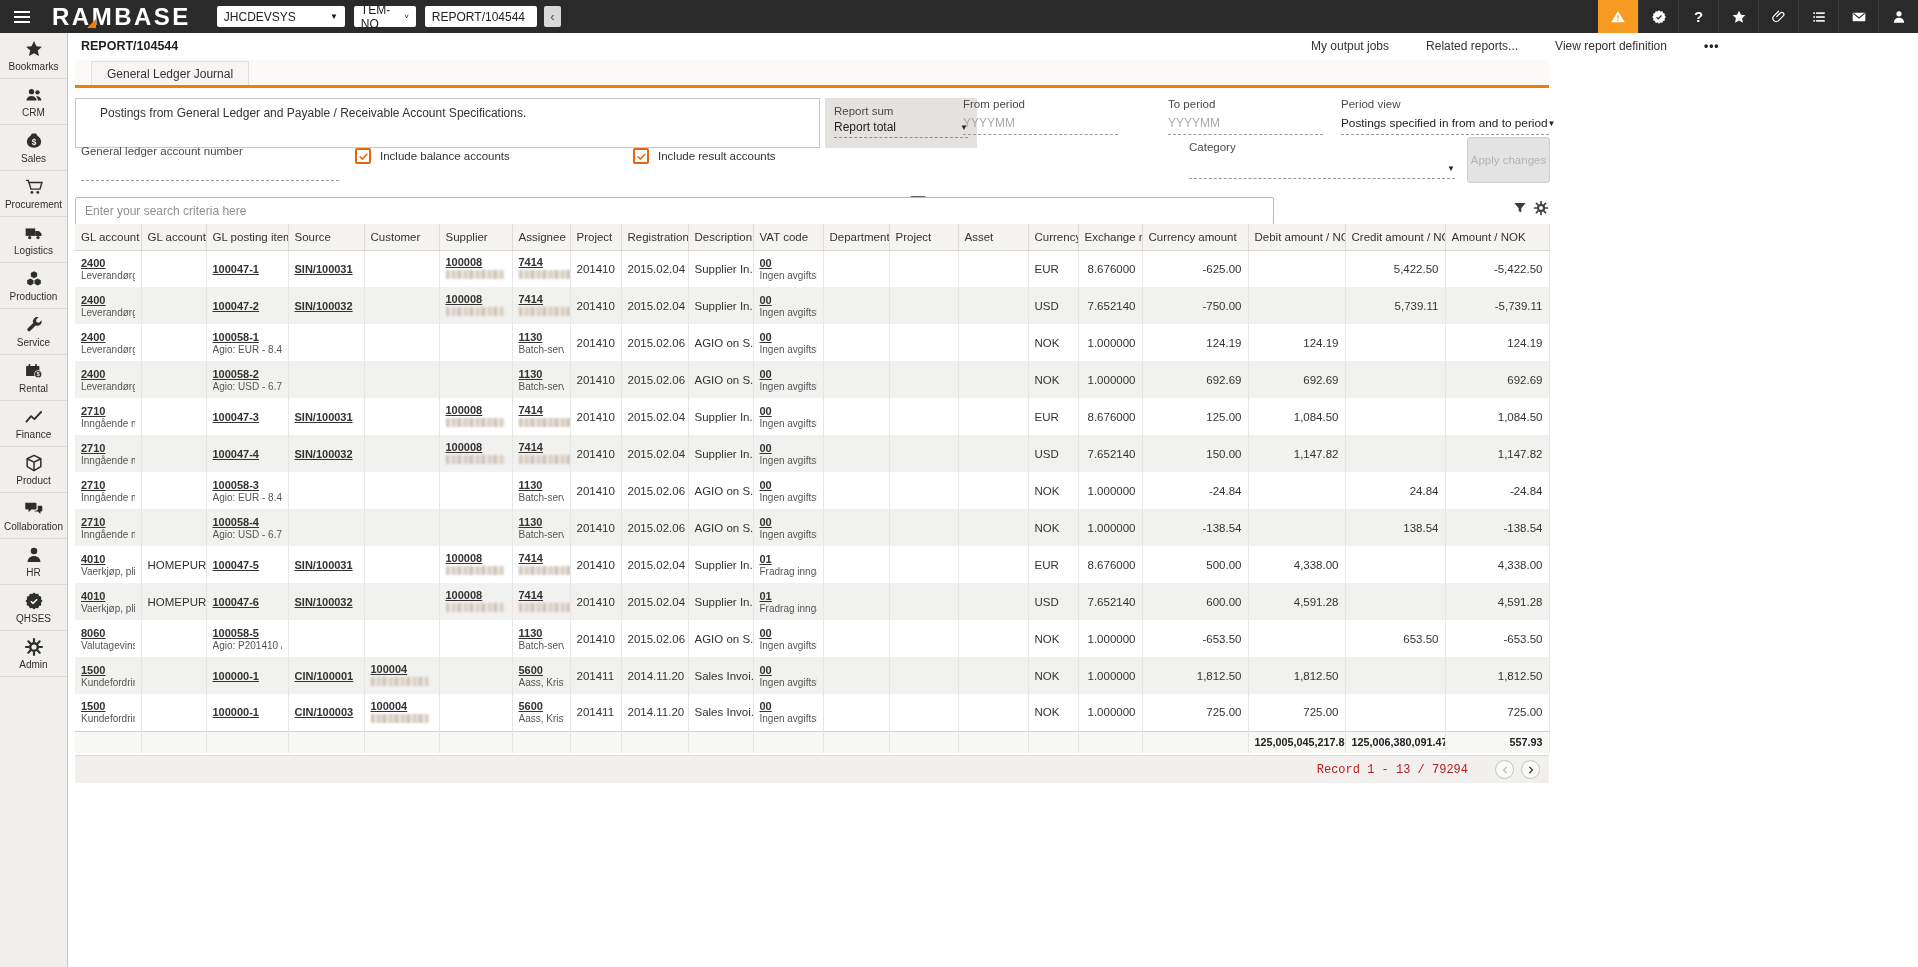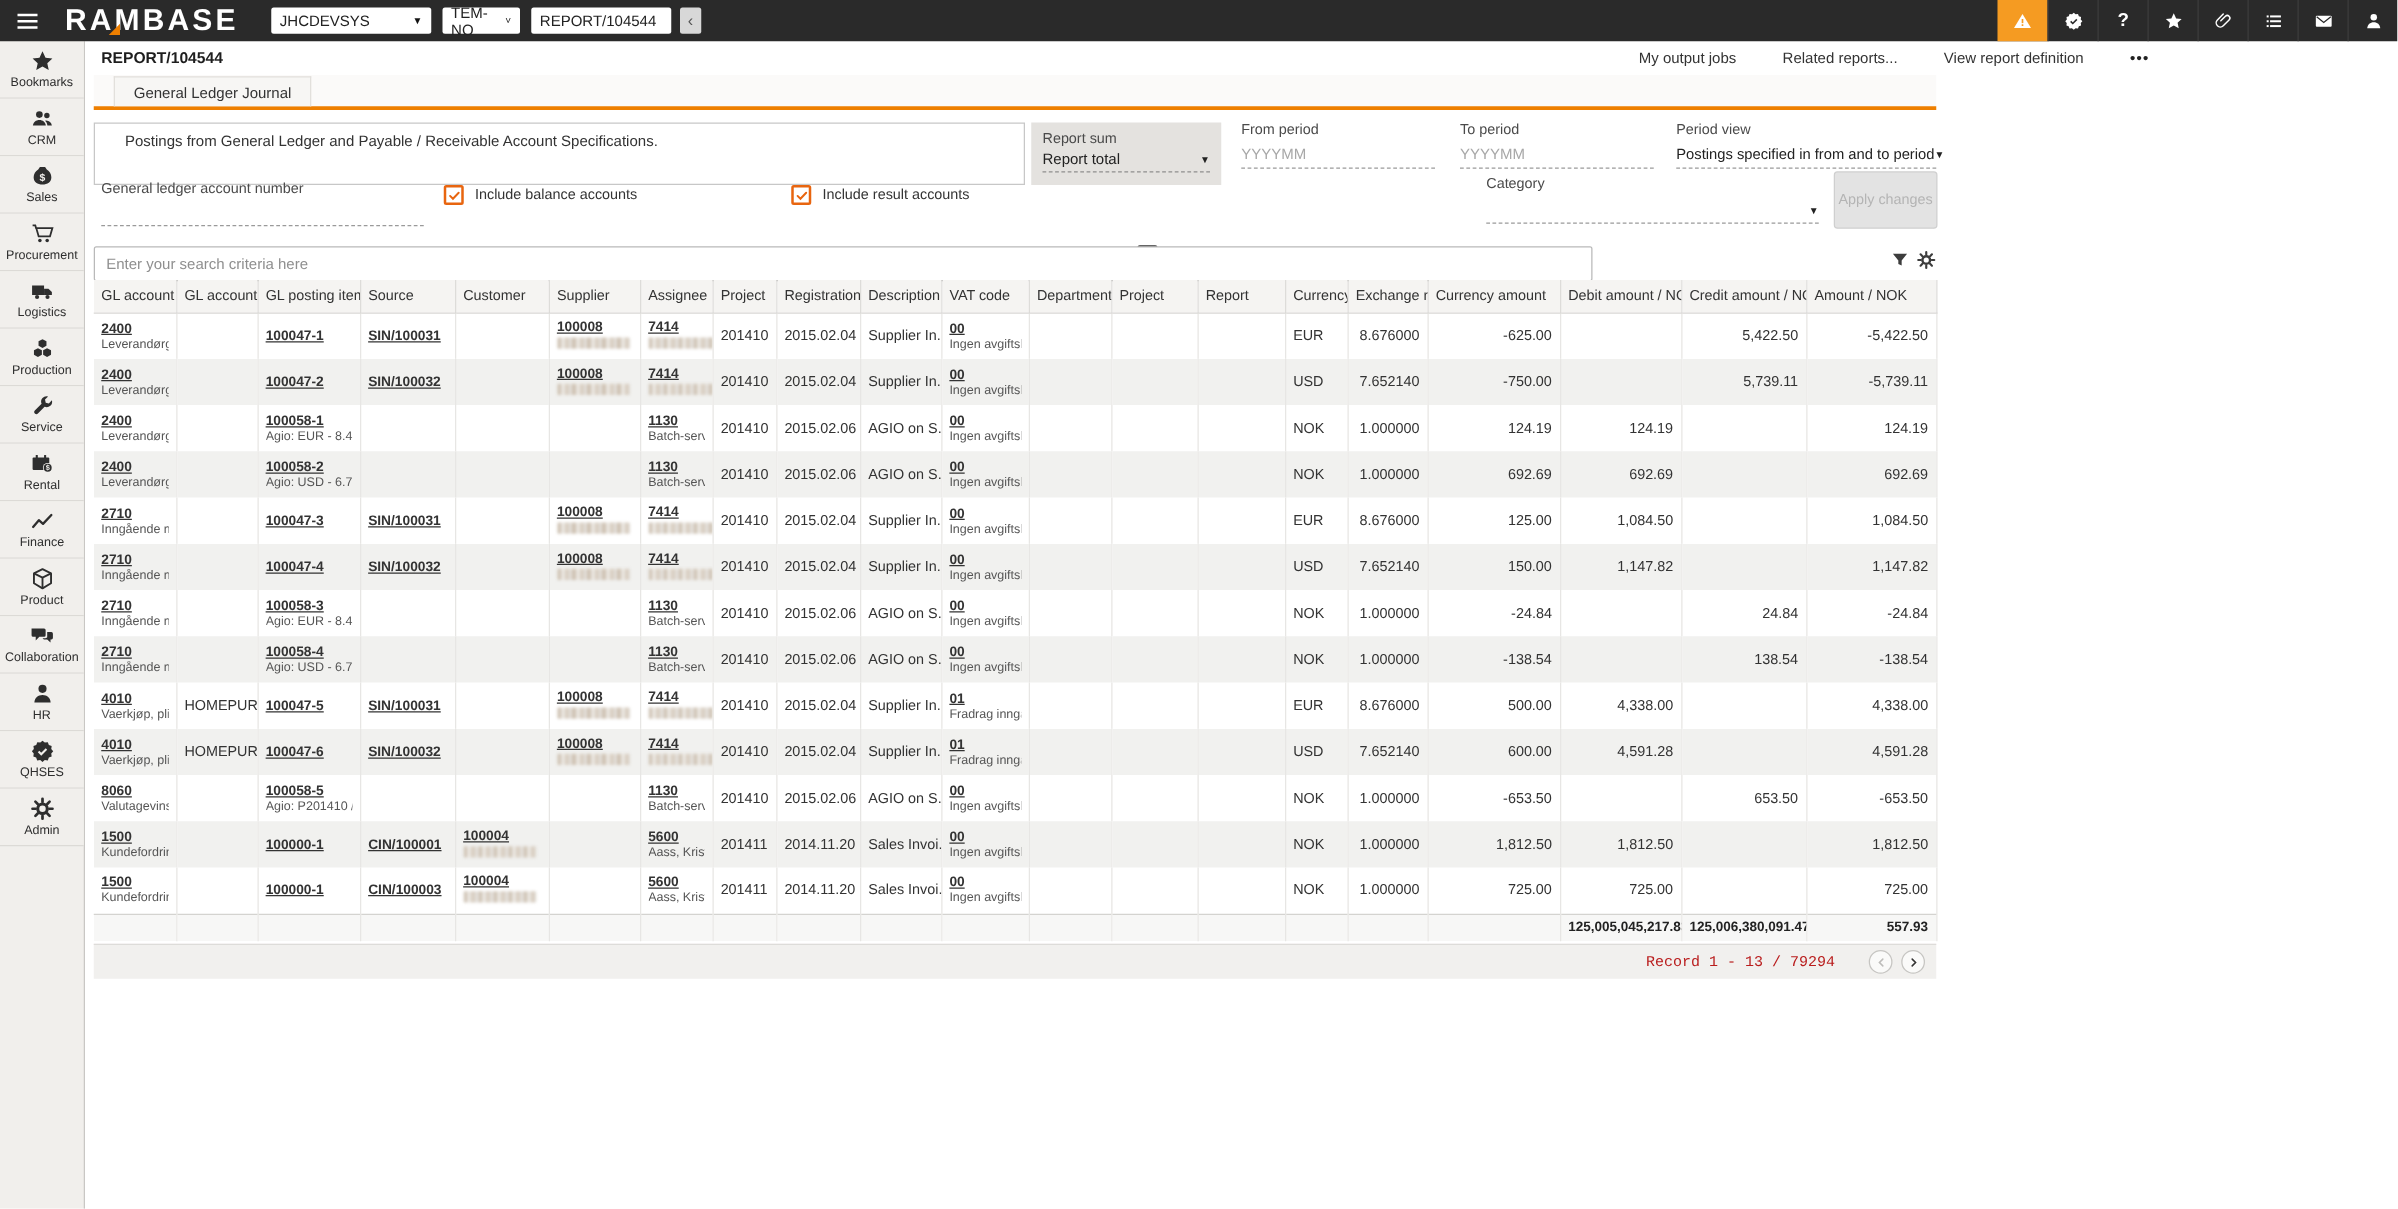--- a/index.html
+++ b/index.html
@@ -56,21 +56,21 @@
   .sum-box { position:absolute; left:757px; top:65px; width:152px; height:50px; background:#e4e2df; cursor:pointer;}
   .sum-box .f-label { margin:7px 0 0 9px; }
   .sum-box .f-value { margin:3px 9px 0 9px; border-bottom:1px dashed #8e8e8e; padding-bottom:3px;
     display:flex; align-items:center;}
   .f-label { font-size:11.5px; color:#4a4a4a; }
   .f-value { font-size:12px; color:#222; }
   .f-caret { margin-left:auto; font-size:8px; color:#222;}
   .pfield { position:absolute; top:65px; }
   .pfield .f-value { margin-top:6px; border-bottom:1px dashed #9a9a9a; padding-bottom:4px; display:flex; align-items:center; cursor:text;}
   .pfield .ph { color:#a8a8a8; }
-  .fp { left:925px; width:155px; }
+  .fp { left:895px; width:155px; }
   .tp { left:1100px; width:155px; }
   .pv { left:1273px; width:208px; }
   .pv .f-value { cursor:pointer; white-space:nowrap; font-size:11.8px;}
 
   .gla { position:absolute; left:13px; top:112px; width:258px;}
   .gla .f-line { margin-top:10px; border-bottom:1px dashed #9a9a9a; height:14px; cursor:text;}
 
   .cb-group { position:absolute; top:115px; display:flex; align-items:center; gap:9px; cursor:pointer;}
   .cb1 { left:287px; } .cb2 { left:565px; } .cb3 { left:842px;margin-top:48px; }
   .cb-box { width:16px; height:16px; border:2px solid #666; border-radius:2px; background:#fff;
@@ -464,21 +464,21 @@
             <th>Source</th>
             <th>Customer</th>
             <th>Supplier</th>
             <th>Assignee</th>
             <th>Project</th>
             <th>Registration...</th>
             <th>Description</th>
             <th>VAT code</th>
             <th>Department</th>
             <th>Project</th>
-            <th>Report</th>
+            <th>Asset</th>
             <th>Currency</th>
             <th>Exchange ra...</th>
             <th>Currency amount</th>
             <th>Debit amount / NOK</th>
             <th>Credit amount / NOK</th>
             <th>Amount / NOK</th>
           </tr>
         </thead>
       <tbody>
           <tr>

